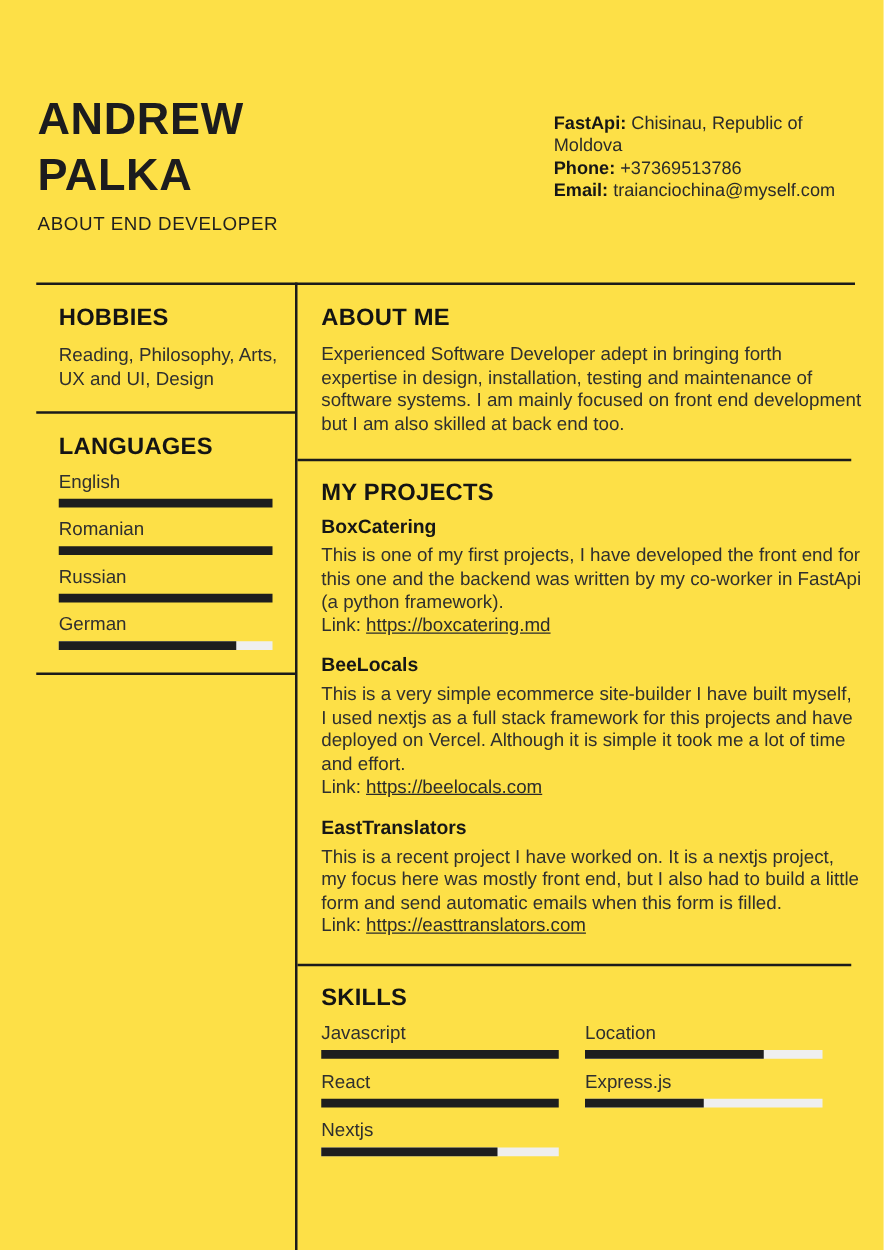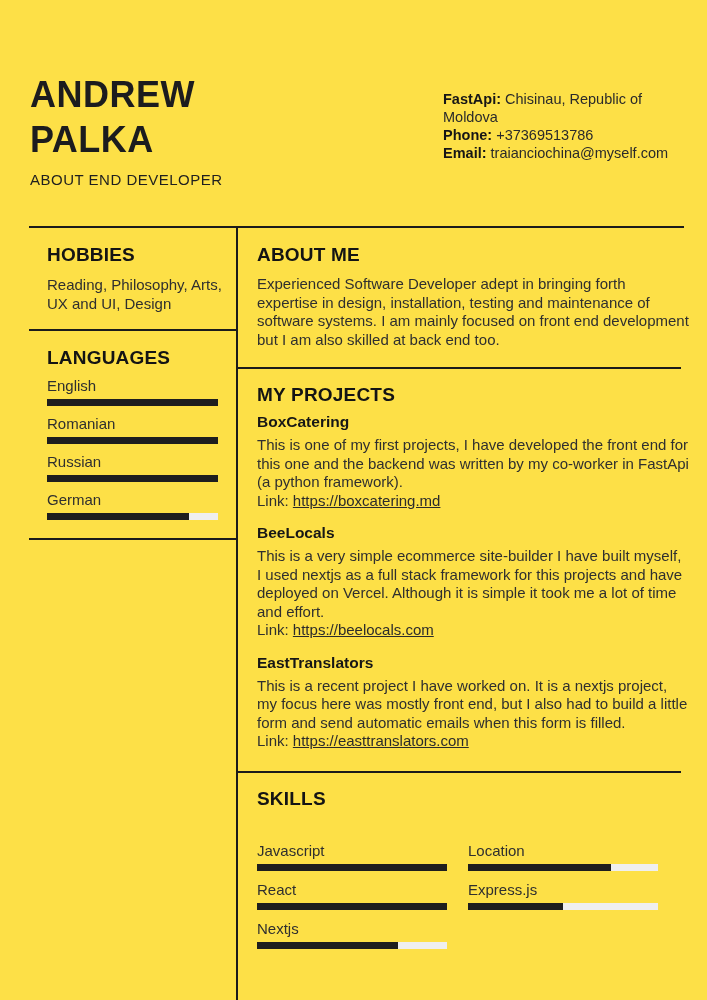--- a/index.html
+++ b/index.html
@@ -94,21 +94,21 @@
   }
   .project-desc { font-size: 15px; line-height: 18.5px; color: #2f2f2f; }
   .project-link-line { font-size: 15px; line-height: 18.5px; color: #2f2f2f; }
   .project-link { color: #2b2b2b; text-decoration: underline; }
 
   .skills-heading { left: 257px; top: 788px; }
   .skills-grid {
     position: absolute; left: 257px; top: 818px;
     display: flex; gap: 21px;
   }
-  .skills-col { width: 190px; margin-top: 24px; }
+  .skills-col { width: 190px; }
   .skill-item { margin-bottom: 10px; }
   .skill-label {
     font-size: 15px; line-height: 17px; color: #2f2f2f; margin-bottom: 5px;
   }
 </style>
 </head>
 <body>
 
 <div class="page">
 

